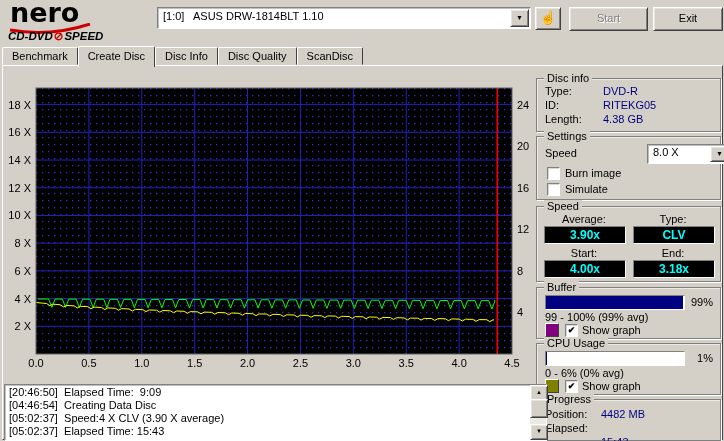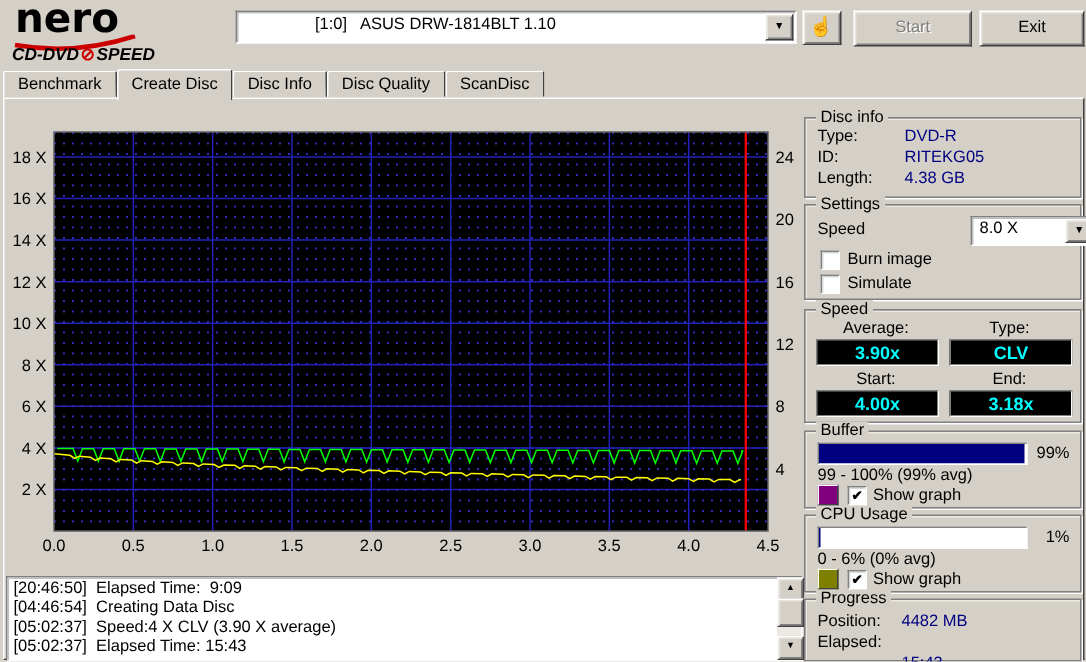--- a/index.html
+++ b/index.html
@@ -11,21 +11,21 @@
 
   
   #logo{position:absolute;left:8px;top:1px;width:145px;height:42px;}
   #brand{position:absolute;left:2px;top:-4px;font-size:27px;font-weight:bold;letter-spacing:0;
          font-family:"DejaVu Sans",sans-serif;}
   #swoosh{position:absolute;left:0px;top:22px;}
   #subtitle{position:absolute;left:0px;top:28px;font-style:italic;font-weight:bold;font-size:11.5px;white-space:nowrap;}
   #subtitle .slash{color:#cc0000;font-style:normal;font-weight:bold;padding:0 1px;}
 
   #drive-select{position:absolute;left:157px;top:7px;width:372px;height:20px;background:#fff;}
-  #drive-text{position:absolute;left:5px;top:2px;white-space:pre;margin-left:47px;}
+  #drive-text{position:absolute;left:5px;top:2px;white-space:pre;}
   .dd-arrow-btn{position:absolute;right:1px;top:1px;width:17px;height:16px;
                 text-align:center;font-size:7px;line-height:16px;}
   #hand-btn{position:absolute;left:535px;top:7px;width:24px;height:21px;text-align:center;
             font-size:13px;line-height:19px;color:#c89000;}
   #start-btn{position:absolute;left:569px;top:7px;width:77px;height:22px;text-align:center;
              line-height:20px;color:#808080;text-shadow:1px 1px 0 #fff;}
   #exit-btn{position:absolute;left:653px;top:7px;width:68px;height:22px;text-align:center;line-height:20px;}
 
   
   #tabs{position:absolute;left:2px;top:44px;height:21px;display:flex;align-items:flex-end;z-index:3;}
@@ -65,21 +65,21 @@
        font-size:12px;text-align:center;line-height:16px;border:1px solid;border-color:#808080 #fff #fff #808080;}
   .lcd-label{position:absolute;width:80px;text-align:center;}
 
   .bar{position:absolute;left:8px;width:138px;height:13px;background:#fff;border:1px solid;
        border-color:#808080 #fff #fff #808080;overflow:hidden;}
   .bar-fill{height:100%;width:0;}
   .pct{position:absolute;right:7px;}
 
   
   #log{position:absolute;left:4px;top:384px;width:529px;height:55px;background:#fff;z-index:2;
-       border:1px solid;border-color:#808080 #fff #fff #808080;box-shadow:inset 1px 1px 0 rgba(0,0,0,.25);}
+       border:1px solid;border-color:#808080 #fff #fff #808080;box-shadow:inset 1px 1px 0 rgba(0,0,0,.25);padding-left:12px;}
   #log-lines{position:absolute;left:0;top:1px;right:17px;overflow:hidden;}
   .logline{white-space:pre;line-height:13px;padding-left:4px;}
   #log-scroll{position:absolute;right:0;top:0;bottom:0;width:16px;background:#ece9e2;}
   .sb-btn{position:absolute;left:0;width:16px;height:14px;font-size:6px;text-align:center;line-height:13px;}
   .sb-up{top:0;}.sb-down{bottom:0;}
   .sb-thumb{position:absolute;left:0;top:14px;width:16px;height:17px;}
 </style>
 </head>
 <body>
 

